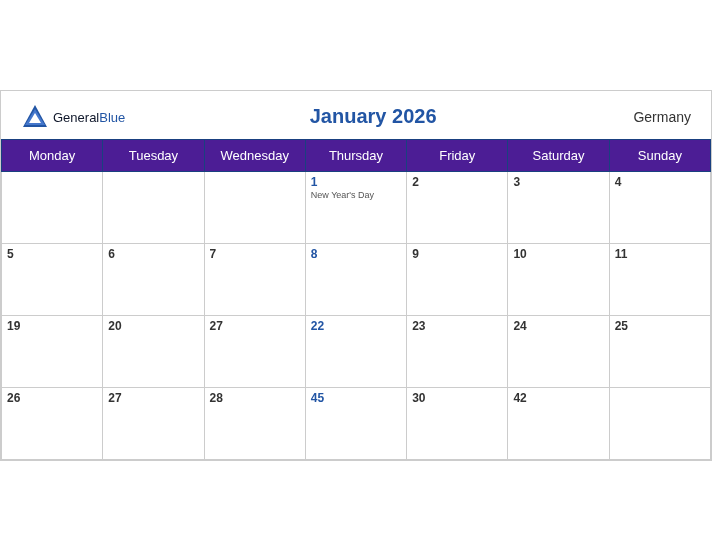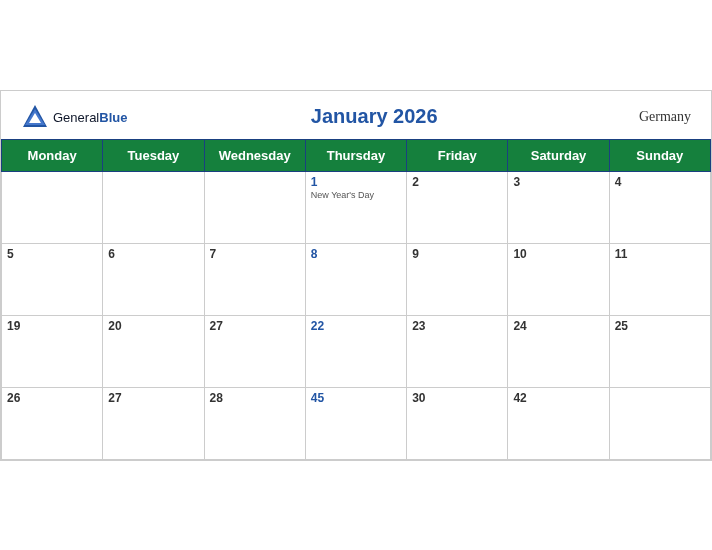--- a/index.html
+++ b/index.html
@@ -29,51 +29,50 @@
       gap: 4px;
     }
     .logo-text-general {
       font-size: 13px;
       color: #0f172a;
       font-weight: normal;
     }
     .logo-text-blue {
       font-size: 13px;
       color: #2255a4;
-      font-weight: bold;
+      font-weight: normal;
     }
     .logo-icon {
       width: 28px;
       height: 28px;
     }
     .calendar-title {
       font-size: 20px;
       color: #2255a4;
       font-weight: bold;
       text-align: center;
       flex: 1;
     }
     .country-label {
       font-size: 14px;
       color: #333;
       min-width: 70px;
       text-align: right;
-      font-family: Liberation Serif, serif;
     }
     .calendar-grid {
       width: 100%;
       border-collapse: collapse;
     }
     .calendar-grid th {
-      background-color: #15803d;
+      background-color: #4c1d95;
       color: #fff;
       text-align: center;
       padding: 8px 4px;
       font-size: 13px;
-      font-weight: bold;
+      font-weight: normal;
       border: 1px solid #1a4080;
     }
     .calendar-grid td {
       border: 1px solid #ccc;
       vertical-align: top;
       width: calc(100% / 7);
       height: 72px;
       padding: 3px 5px;
       background: #fff;
     }

